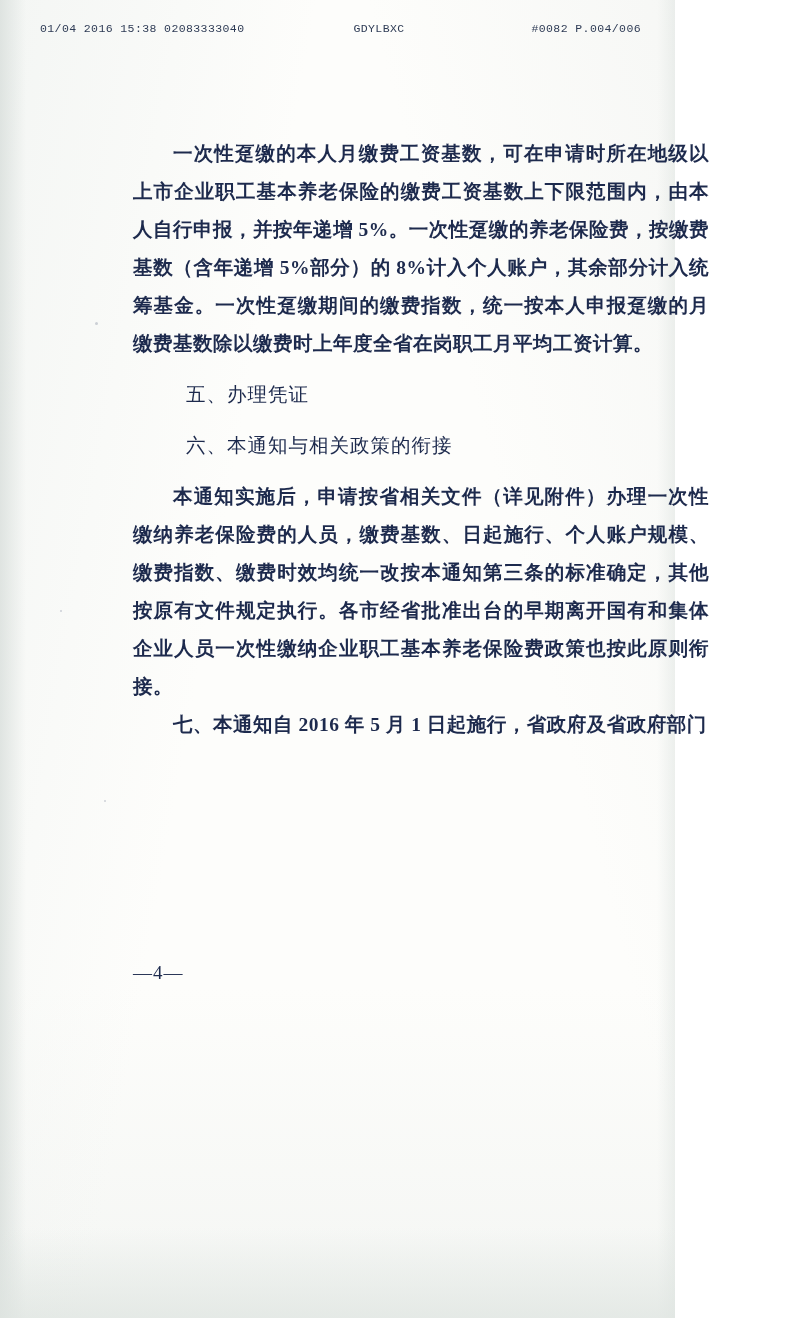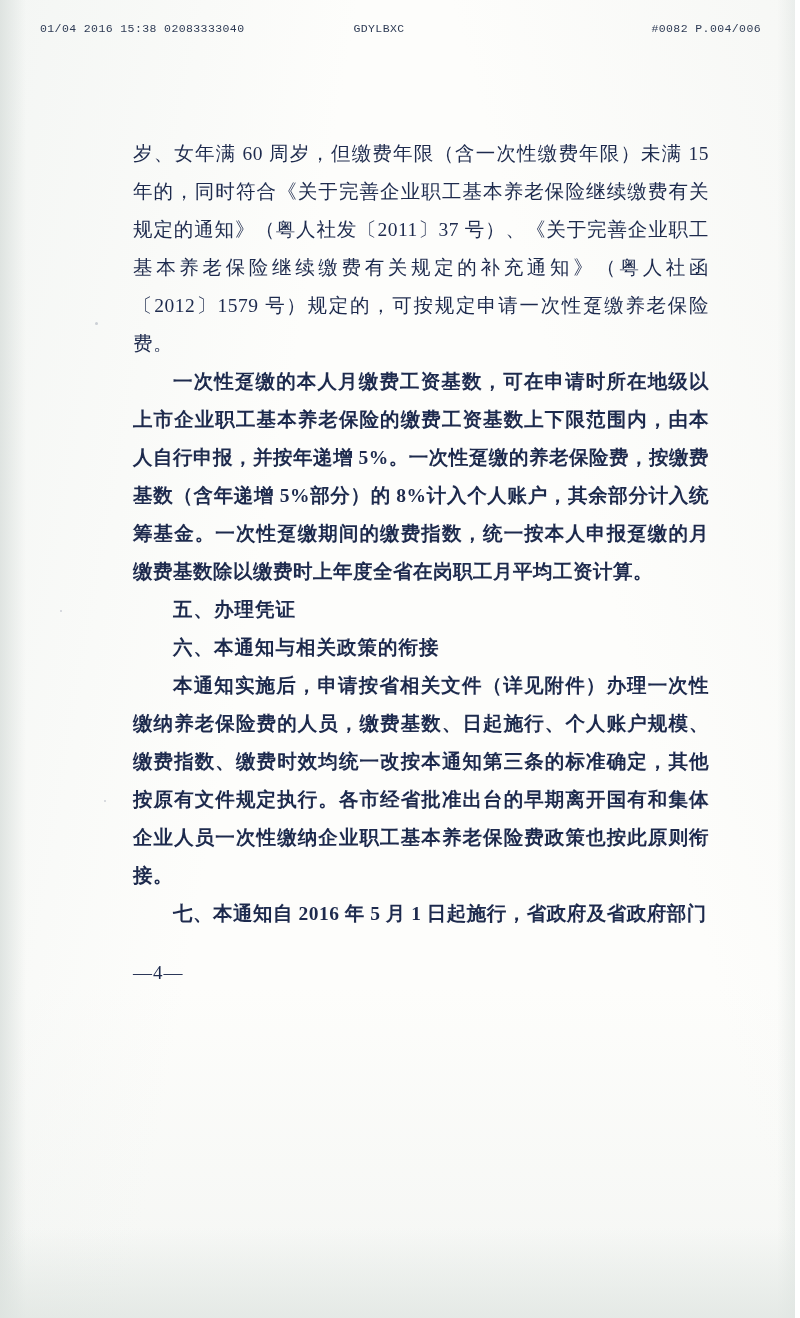--- a/index.html
+++ b/index.html
@@ -8,21 +8,21 @@
   }
   body {
     width: 800px;
     height: 1318px;
     background: #ffffff;
     font-family: "Liberation Serif", "DejaVu Serif", serif;
     overflow: hidden;
   }
   .page {
     position: relative;
-    width: 795px;
+    width: 675px;
     height: 1318px;
     background: #fdfdfb;
     background-image:
       linear-gradient(100deg, rgba(236,240,238,0.55) 0%, rgba(255,255,255,0) 35%),
       linear-gradient(255deg, rgba(240,242,240,0.5) 0%, rgba(255,255,255,0) 30%),
       linear-gradient(180deg, rgba(255,255,255,0) 75%, rgba(233,237,234,0.45) 100%);
     box-sizing: border-box;
   }
   
   .fax-header {
@@ -63,23 +63,23 @@
   }
   .para {
     margin: 0 0 0 0;
     text-indent: 0;
   }
   .para.indent {
     text-indent: 40px;
     font-weight: bold;
   }
   .heading {
-    margin: 0;
+    margin: 13px;
     text-indent: 40px;
-    font-weight: bold;
+    font-weight: normal;
     letter-spacing: 1px;
   }
 
   
   .page-number {
     position: absolute;
     top: 962px;
     left: 133px;
     font-size: 19px;
     color: #1d2a4d;
@@ -124,21 +124,20 @@
   <div class="speck" style="top:800px;left:104px;width:2px;height:2px;"></div>
   <div class="speck" style="top:610px;left:60px;width:2px;height:2px;"></div>
 
   <div class="fax-header">
     <span class="hdr-left">01/04  2016   15:38  02083333040</span>
     <span class="hdr-mid">GDYLBXC</span>
     <span class="hdr-right">#0082 P.004/006</span>
   </div>
 
   <div class="doc-body">
-    <p class="para">岁、女年满 60 周岁，但缴费年限（含一次性缴费年限）未满 15 年的，同时符合《关于完善企业职工基本养老保险继续缴费有关规定的通知》（粤人社发〔2011〕37 号）、《关于完善企业职工基本养老保险继续缴费有关规定的补充通知》（粤人社函〔2012〕1579 号）规定的，可按规定申请一次性趸缴养老保险费。</p>
     <p class="para indent">一次性趸缴的本人月缴费工资基数，可在申请时所在地级以上市企业职工基本养老保险的缴费工资基数上下限范围内，由本人自行申报，并按年递增 5%。一次性趸缴的养老保险费，按缴费基数（含年递增 5%部分）的 8%计入个人账户，其余部分计入统筹基金。一次性趸缴期间的缴费指数，统一按本人申报趸缴的月缴费基数除以缴费时上年度全省在岗职工月平均工资计算。</p>
     <p class="heading">五、办理凭证</p>
     <p class="heading">六、本通知与相关政策的衔接</p>
     <p class="para indent">本通知实施后，申请按省相关文件（详见附件）办理一次性缴纳养老保险费的人员，缴费基数、日起施行、个人账户规模、缴费指数、缴费时效均统一改按本通知第三条的标准确定，其他按原有文件规定执行。各市经省批准出台的早期离开国有和集体企业人员一次性缴纳企业职工基本养老保险费政策也按此原则衔接。</p>
     <p class="para indent">七、本通知自 2016 年 5 月 1 日起施行，省政府及省政府部门</p>
   </div>
 
   <div class="page-number">—4—</div>
 
 </div>

